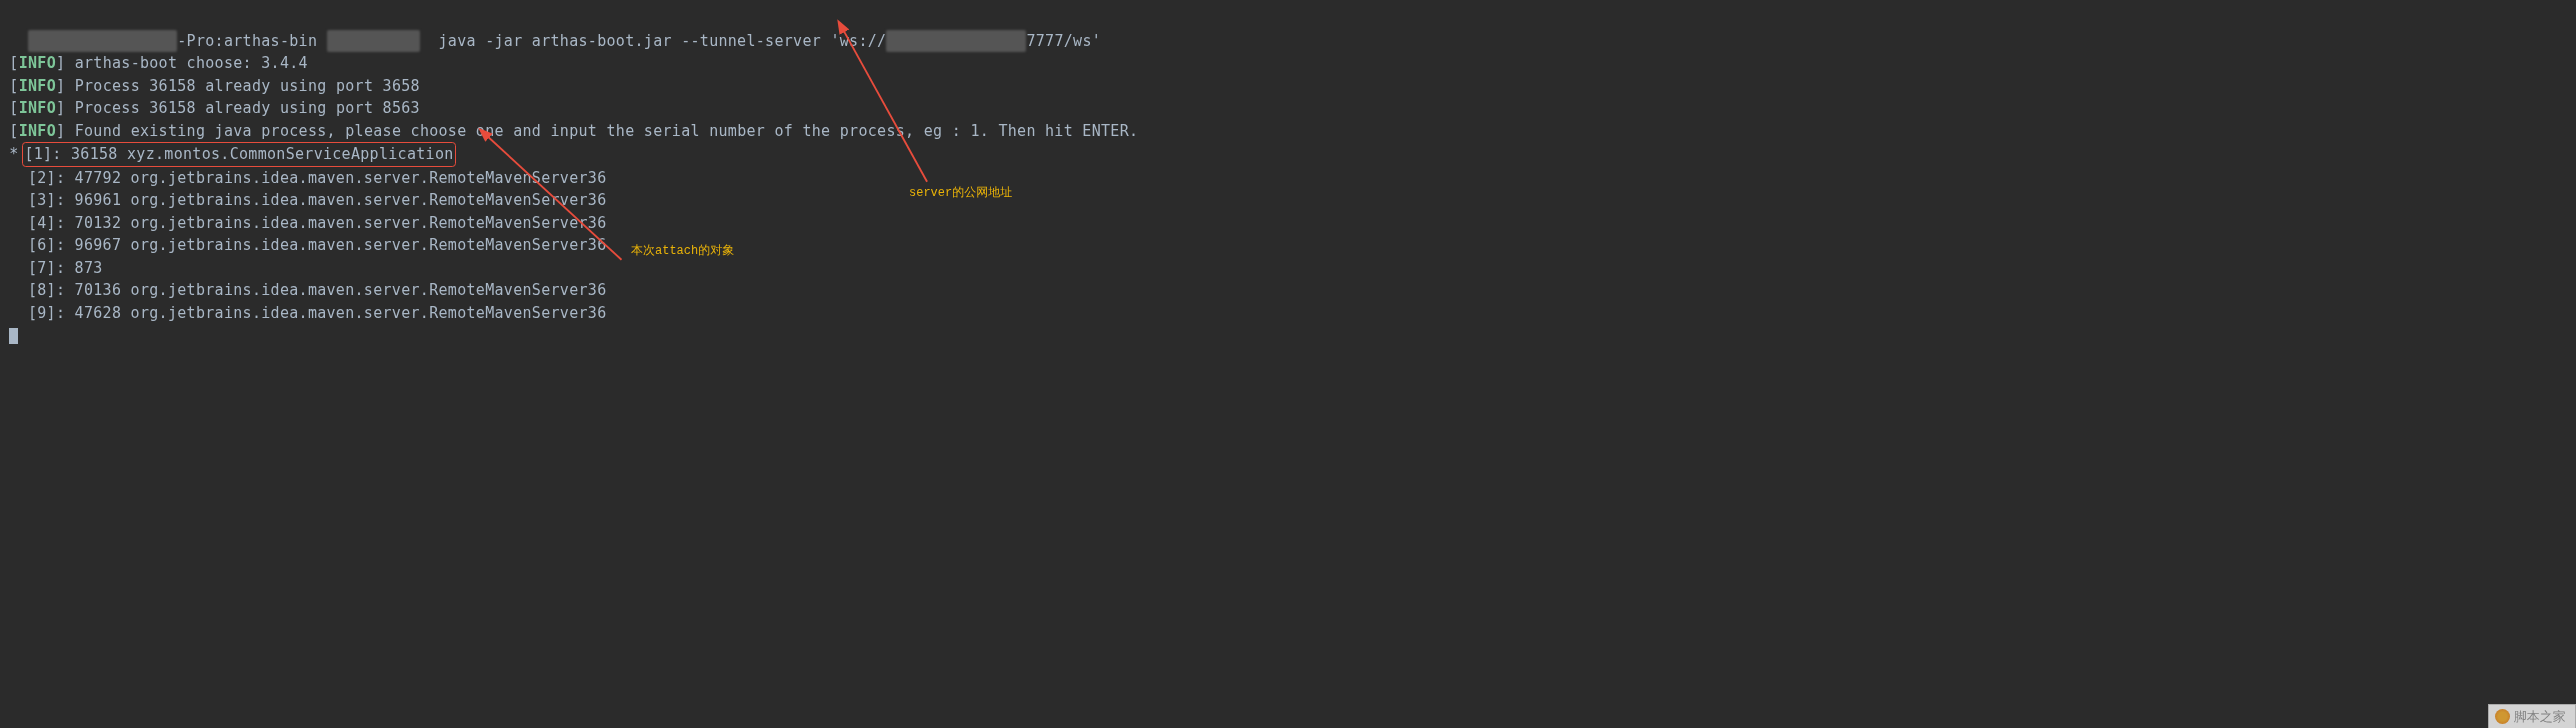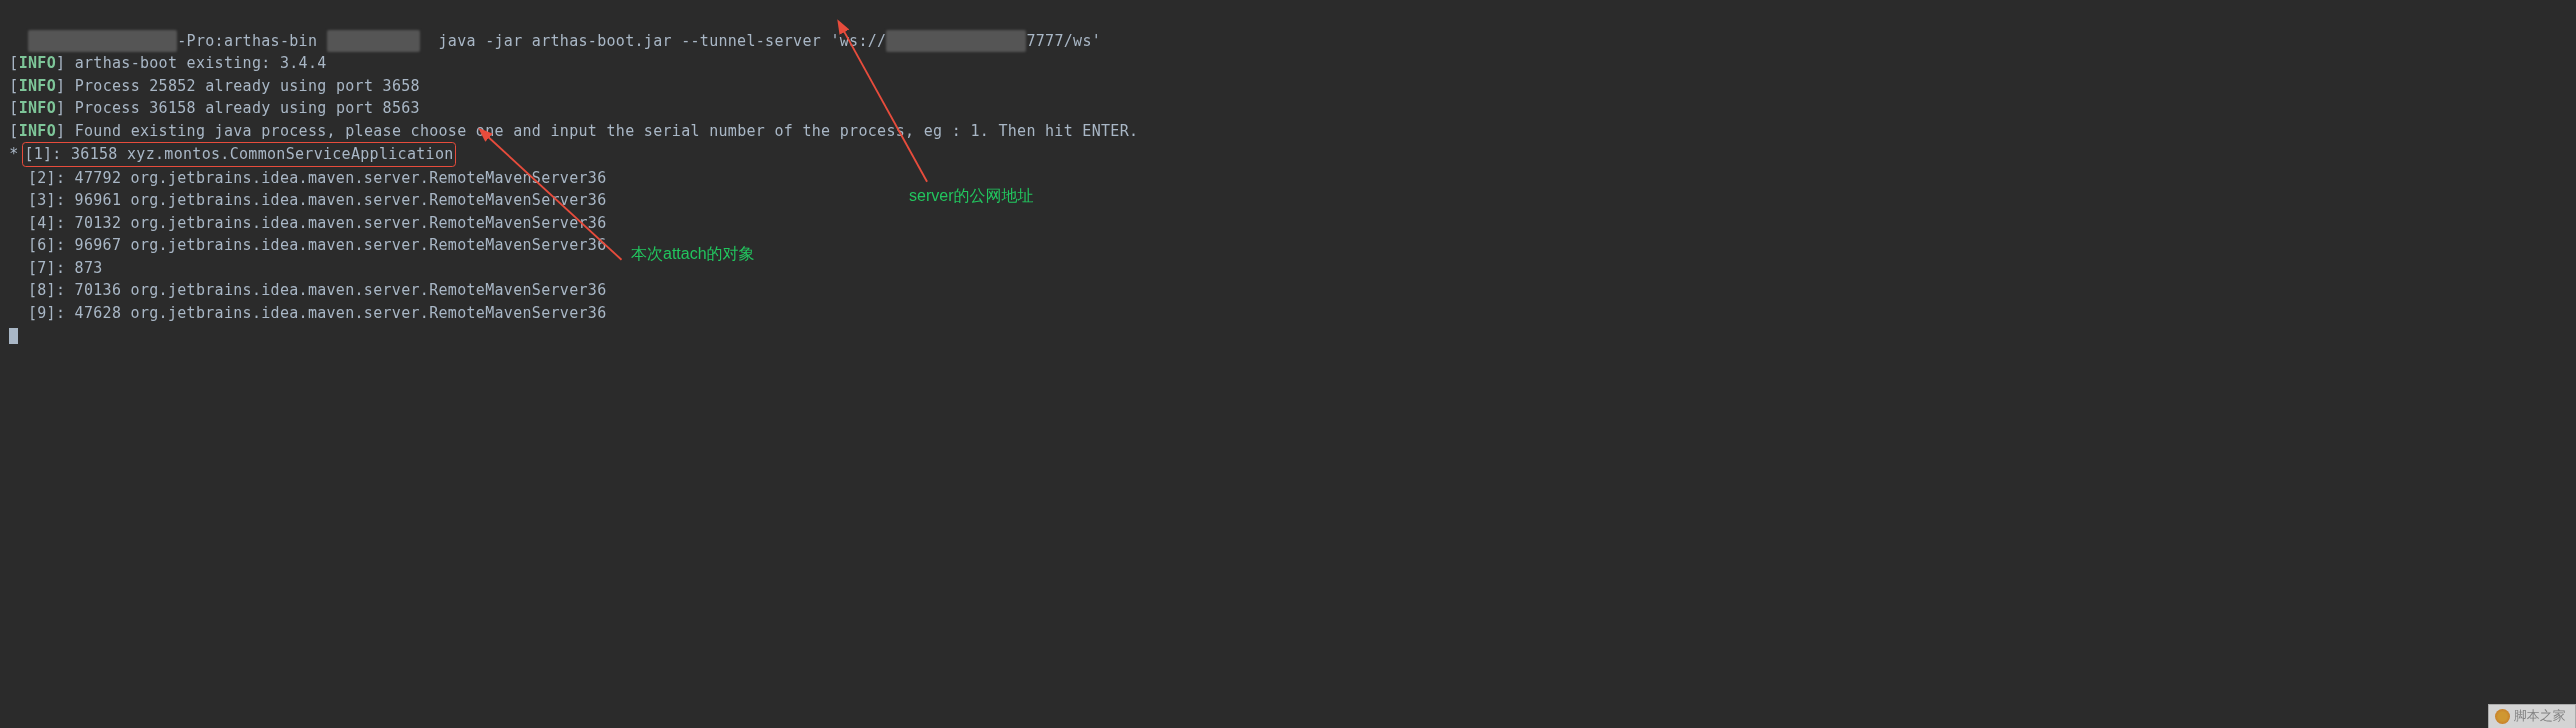--- a/index.html
+++ b/index.html
@@ -36,44 +36,44 @@
     .selected-row {
       display: inline-block;
       border: 1.9px solid #e74c3c;
       border-radius: 3.7px;
       padding: 0 1px;
       margin-left: -5.6px;
     }
     .star { color: #a9b7c6; }
     .annotation {
       position: absolute;
-      color: #22c55e;
-      font-family: Liberation Sans, sans-serif;
-      font-size: 16px;
+      color: #eab308;
+      font-family: Liberation Mono, monospace;
+      font-size: 12px;
       font-weight: 400;
     }
     .arrow {
       position: absolute;
       pointer-events: none;
     }
     .cursor {
       display: inline-block;
       width: 8.3px;
       height: 16.7px;
       background: #a9b7c6;
       vertical-align: text-bottom;
     }
     .watermark {
       position: absolute;
       bottom: 0;
       right: 0;
       background: #fff;
       border: 0.9px solid #ccc;
       font-size: 13px;
-      font-family: Liberation Mono, monospace;
+      font-family: Liberation Serif, serif;
       color: #999;
       padding: 1.9px 9.3px 1.9px 5.6px;
       display: flex;
       align-items: center;
       gap: 3.7px;
       opacity: 0.8;
     }
     .watermark-icon {
       width: 15px;
       height: 15px;
@@ -82,22 +82,22 @@
     }
   </style>
 </head>
 <body>
 
 <div class="line">
   <span class="prompt-blur">████████████ ███</span><span class="text">-Pro:arthas-bin </span><span class="prompt-blur">██████████</span><span class="text">  java -jar arthas-boot.jar --tunnel-server 'ws://</span><span class="prompt-blur">███ ███ ███ ███</span><span class="text">7777/ws'</span>
 </div>
 
 <div id="info-container">
-    <div class="line"><span class="bracket">[</span><span class="info">INFO</span><span class="bracket">]</span><span class="text"> arthas-boot existing: 3.4.4</span></div>
-    <div class="line"><span class="bracket">[</span><span class="info">INFO</span><span class="bracket">]</span><span class="text"> Process 25852 already using port 3658</span></div>
+    <div class="line"><span class="bracket">[</span><span class="info">INFO</span><span class="bracket">]</span><span class="text"> arthas-boot choose: 3.4.4</span></div>
+    <div class="line"><span class="bracket">[</span><span class="info">INFO</span><span class="bracket">]</span><span class="text"> Process 36158 already using port 3658</span></div>
     <div class="line"><span class="bracket">[</span><span class="info">INFO</span><span class="bracket">]</span><span class="text"> Process 36158 already using port 8563</span></div>
     <div class="line"><span class="bracket">[</span><span class="info">INFO</span><span class="bracket">]</span><span class="text"> Found existing java process, please choose one and input the serial number of the process, eg : 1. Then hit ENTER.</span></div>
   </div>
 
 <div id="process-container">
     <div class="line"><span class="star">* </span><span class="selected-row"><span class="text">[1]: 36158 xyz.montos.CommonServiceApplication</span></span></div>
     <div class="line"><span class="text">  [2]: 47792 org.jetbrains.idea.maven.server.RemoteMavenServer36</span></div>
     <div class="line"><span class="text">  [3]: 96961 org.jetbrains.idea.maven.server.RemoteMavenServer36</span></div>
     <div class="line"><span class="text">  [4]: 70132 org.jetbrains.idea.maven.server.RemoteMavenServer36</span></div>
     <div class="line"><span class="text">  [6]: 96967 org.jetbrains.idea.maven.server.RemoteMavenServer36</span></div>

